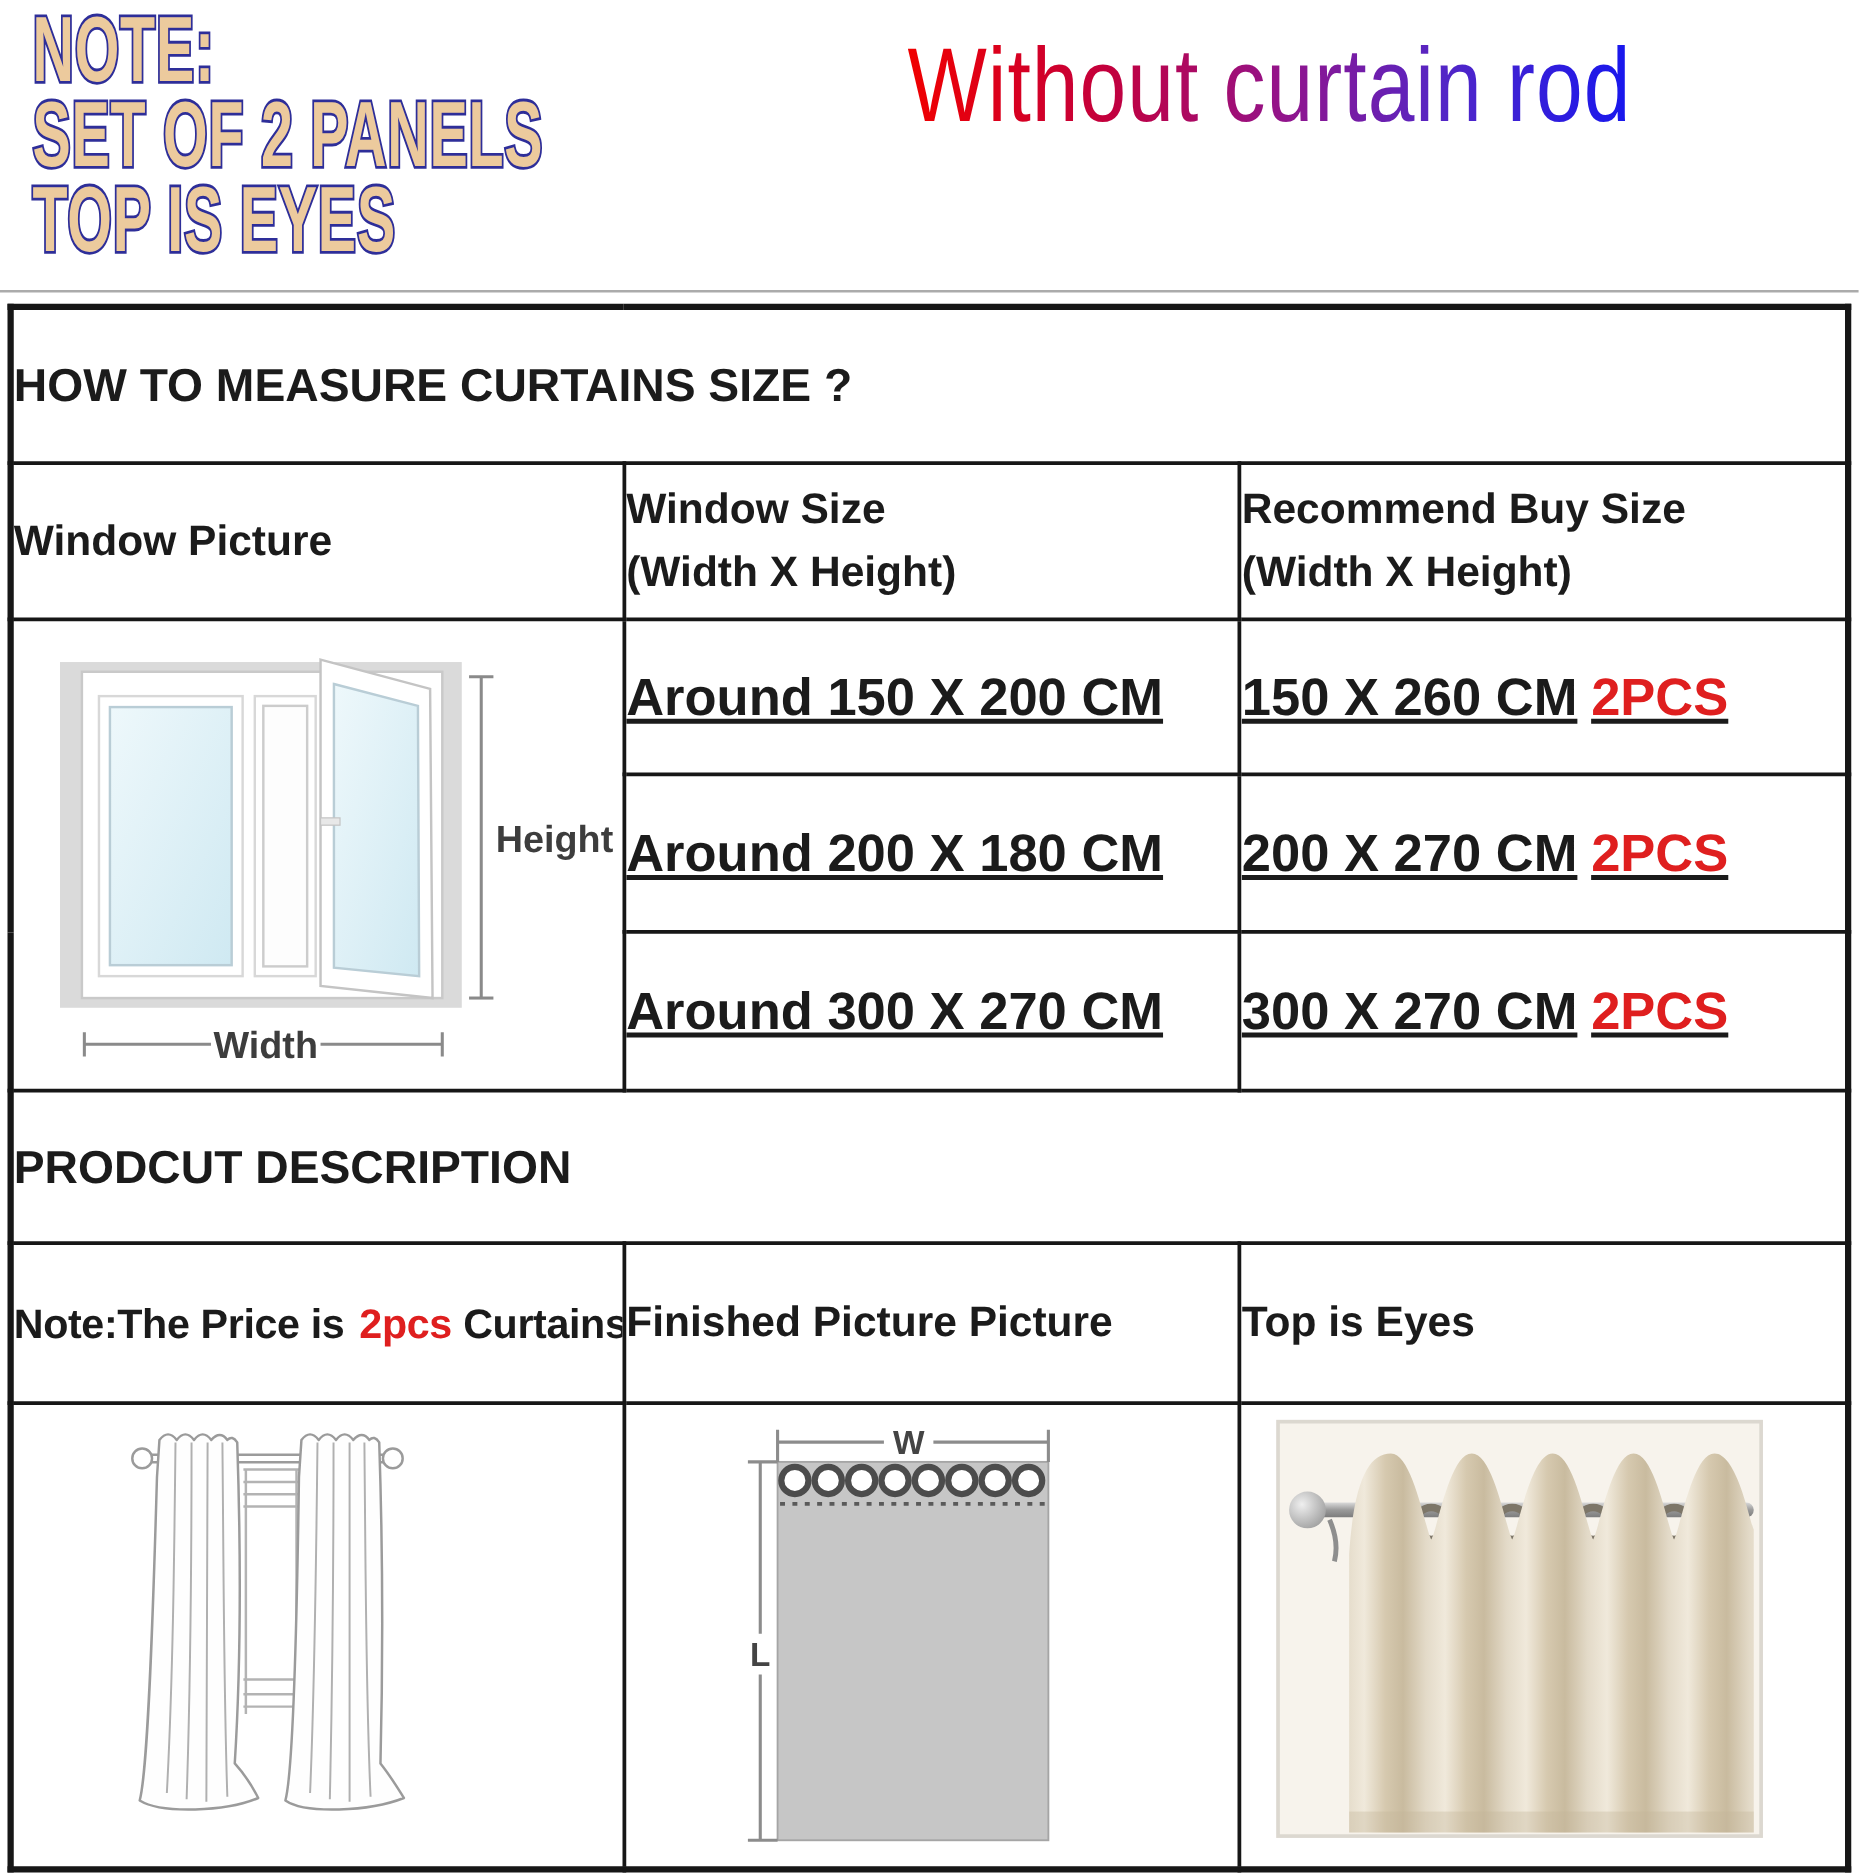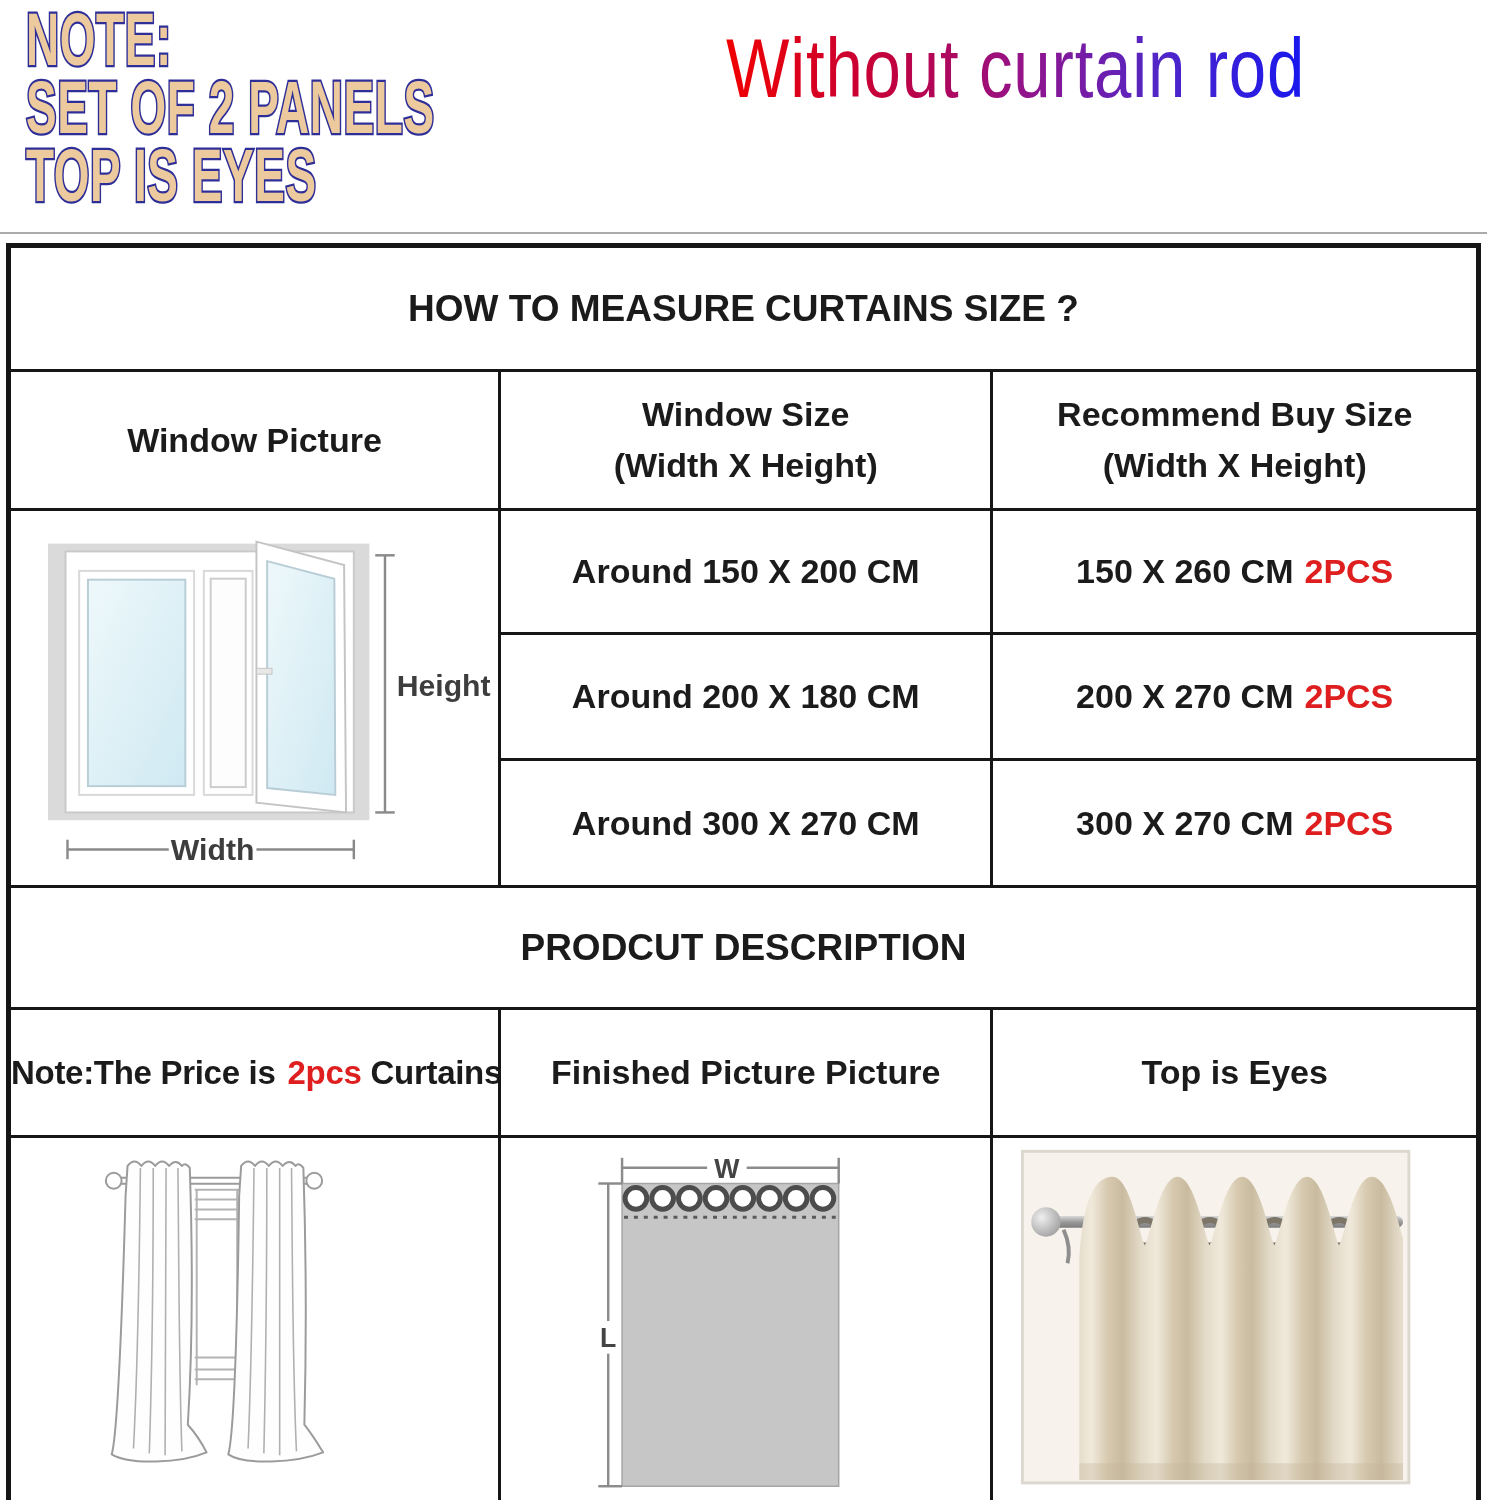--- a/index.html
+++ b/index.html
@@ -13,25 +13,25 @@
   
   .banner{position:absolute;left:726px;top:20px;font-size:84px;font-weight:400;letter-spacing:1px;
           transform:scaleX(.80);transform-origin:left top;white-space:nowrap;
           background:linear-gradient(90deg,#f00000 0%,#c2003e 28%,#92148c 52%,#5326c6 74%,#1717ee 100%);
           -webkit-background-clip:text;background-clip:text;color:transparent;}
 
   .pre-line{position:absolute;left:0;top:232px;width:100%;height:2px;background:#ababab;}
 
   table.sheet{position:absolute;left:6px;top:243px;width:1475px;height:1250px;border-collapse:collapse;
               table-layout:fixed;border:5px solid #161616;}
-  table.sheet td{border:3px solid #161616;text-align:center;vertical-align:middle;color:#1b1b1b;
+  table.sheet td{border:3px solid #161616;vertical-align:middle;color:#1b1b1b;
                  font-weight:700;padding:0;overflow:hidden;}
   .t-title{font-size:37px;}
   .t-head{font-size:34px;line-height:1.5;}
-  .t-size{font-size:34px;white-space:nowrap;}
+  .t-size{font-size:42px;white-space:nowrap;text-decoration:underline;}
   .pcs{color:#df1f1f;margin-left:11px;}
   .t-note{font-size:33px;letter-spacing:-.3px;white-space:nowrap;}
   .t-note .hl{color:#df1f1f;margin:0 9px 0 12px;}
   .img-cell{position:relative;}
   .img-cell svg{position:absolute;left:0;top:0;width:100%;height:100%;}
   svg text{font-family:"Liberation Sans",sans-serif;}
 </style>
 </head>
 <body>
 
@@ -50,21 +50,21 @@
       <col style="width:33.4%">
       <col style="width:33.5%">
       <col style="width:33.1%">
     </colgroup>
 
   <tbody>
       <tr style="height:125px">
     <td colspan="3" class="t-title">HOW TO MEASURE CURTAINS SIZE ?</td>
   </tr>
 
-  <tr style="height:139px">
+  <tr style="height:125px">
     <td class="t-head">Window Picture</td>
     <td class="t-head">
       <div>Window Size</div>
       <div>(Width X Height)</div>
     </td>
     <td class="t-head">
       <div>Recommend Buy Size</div>
       <div>(Width X Height)</div>
     </td>
   </tr>

